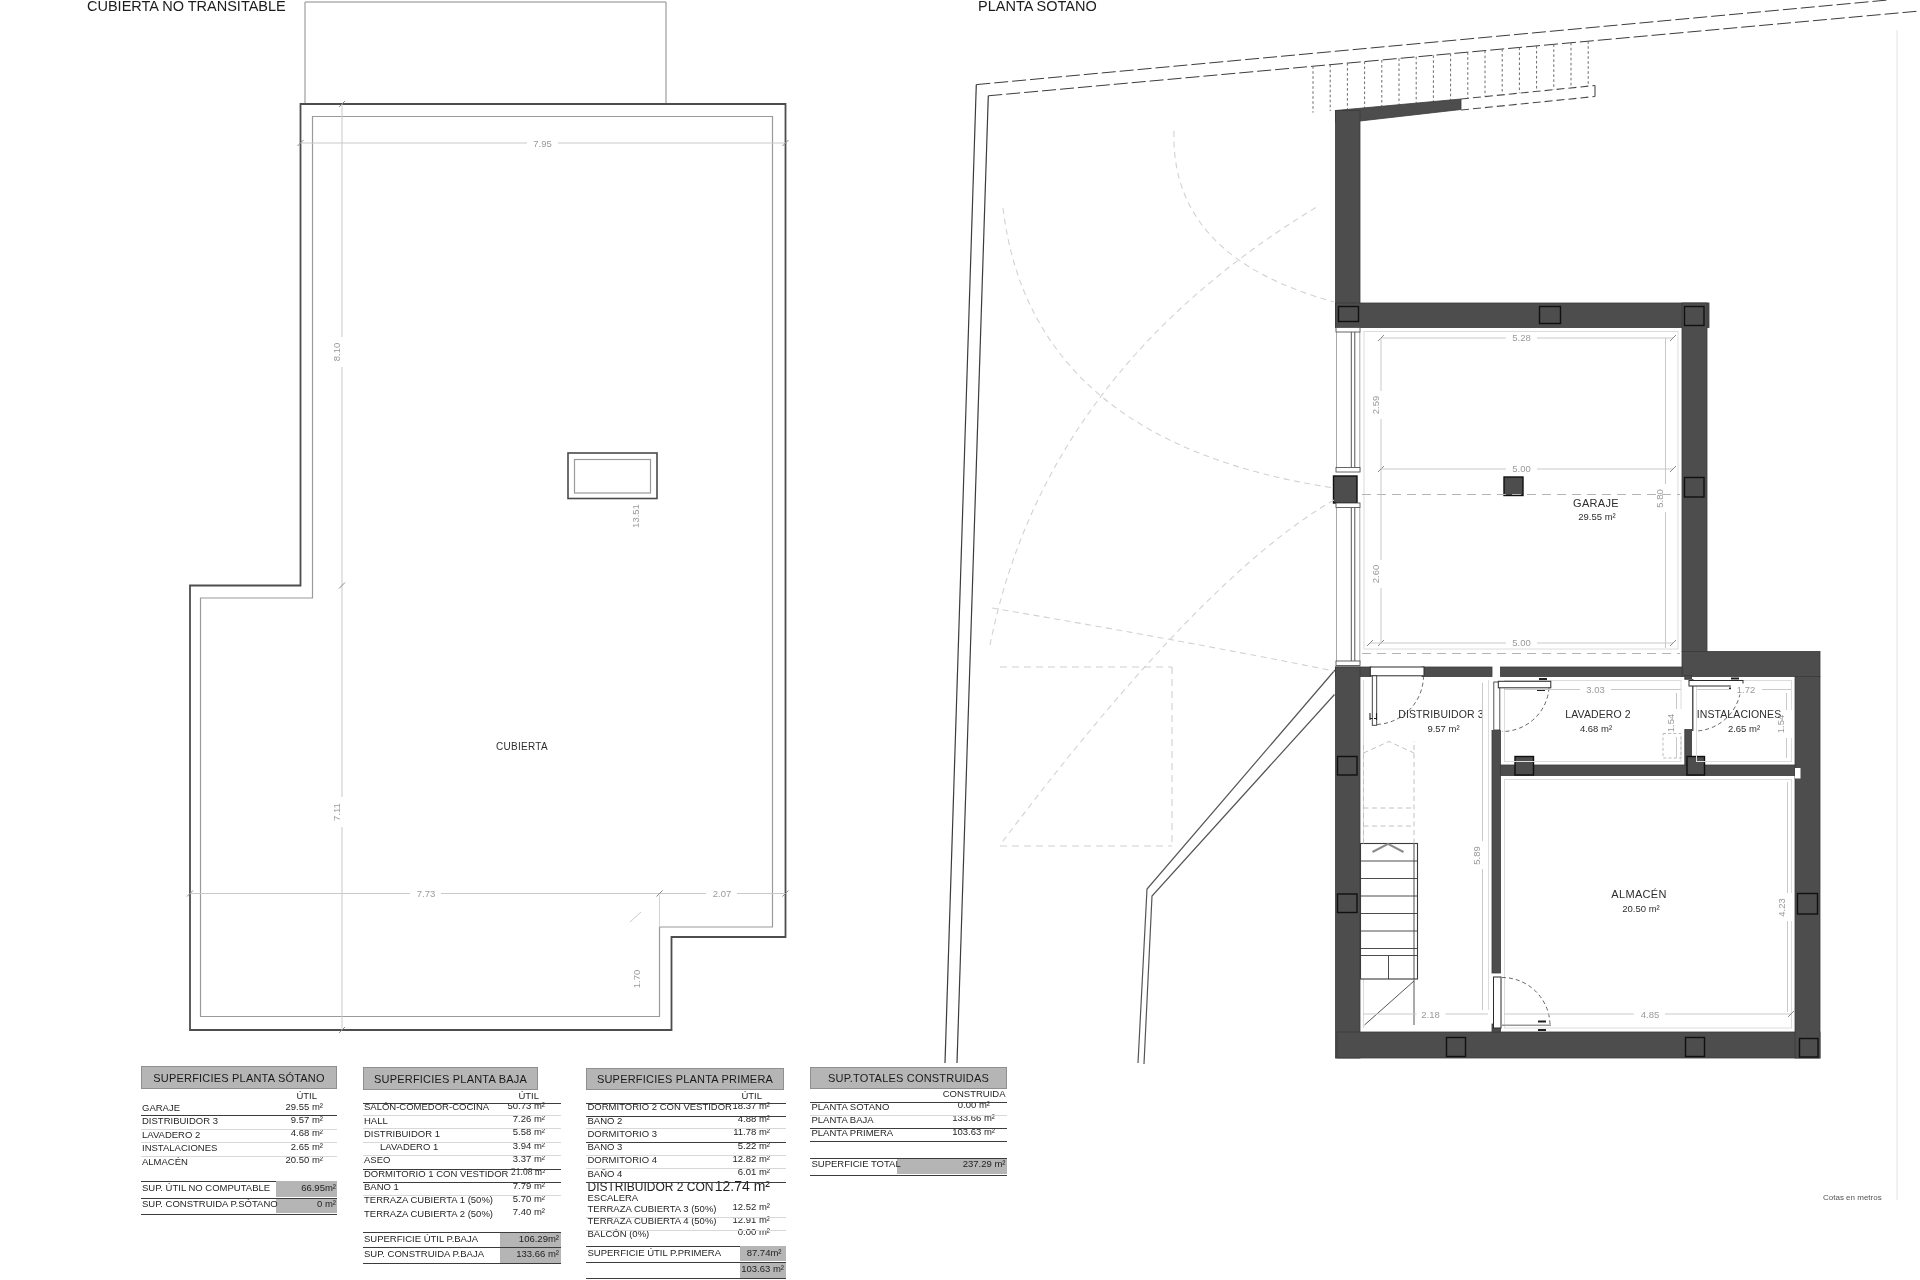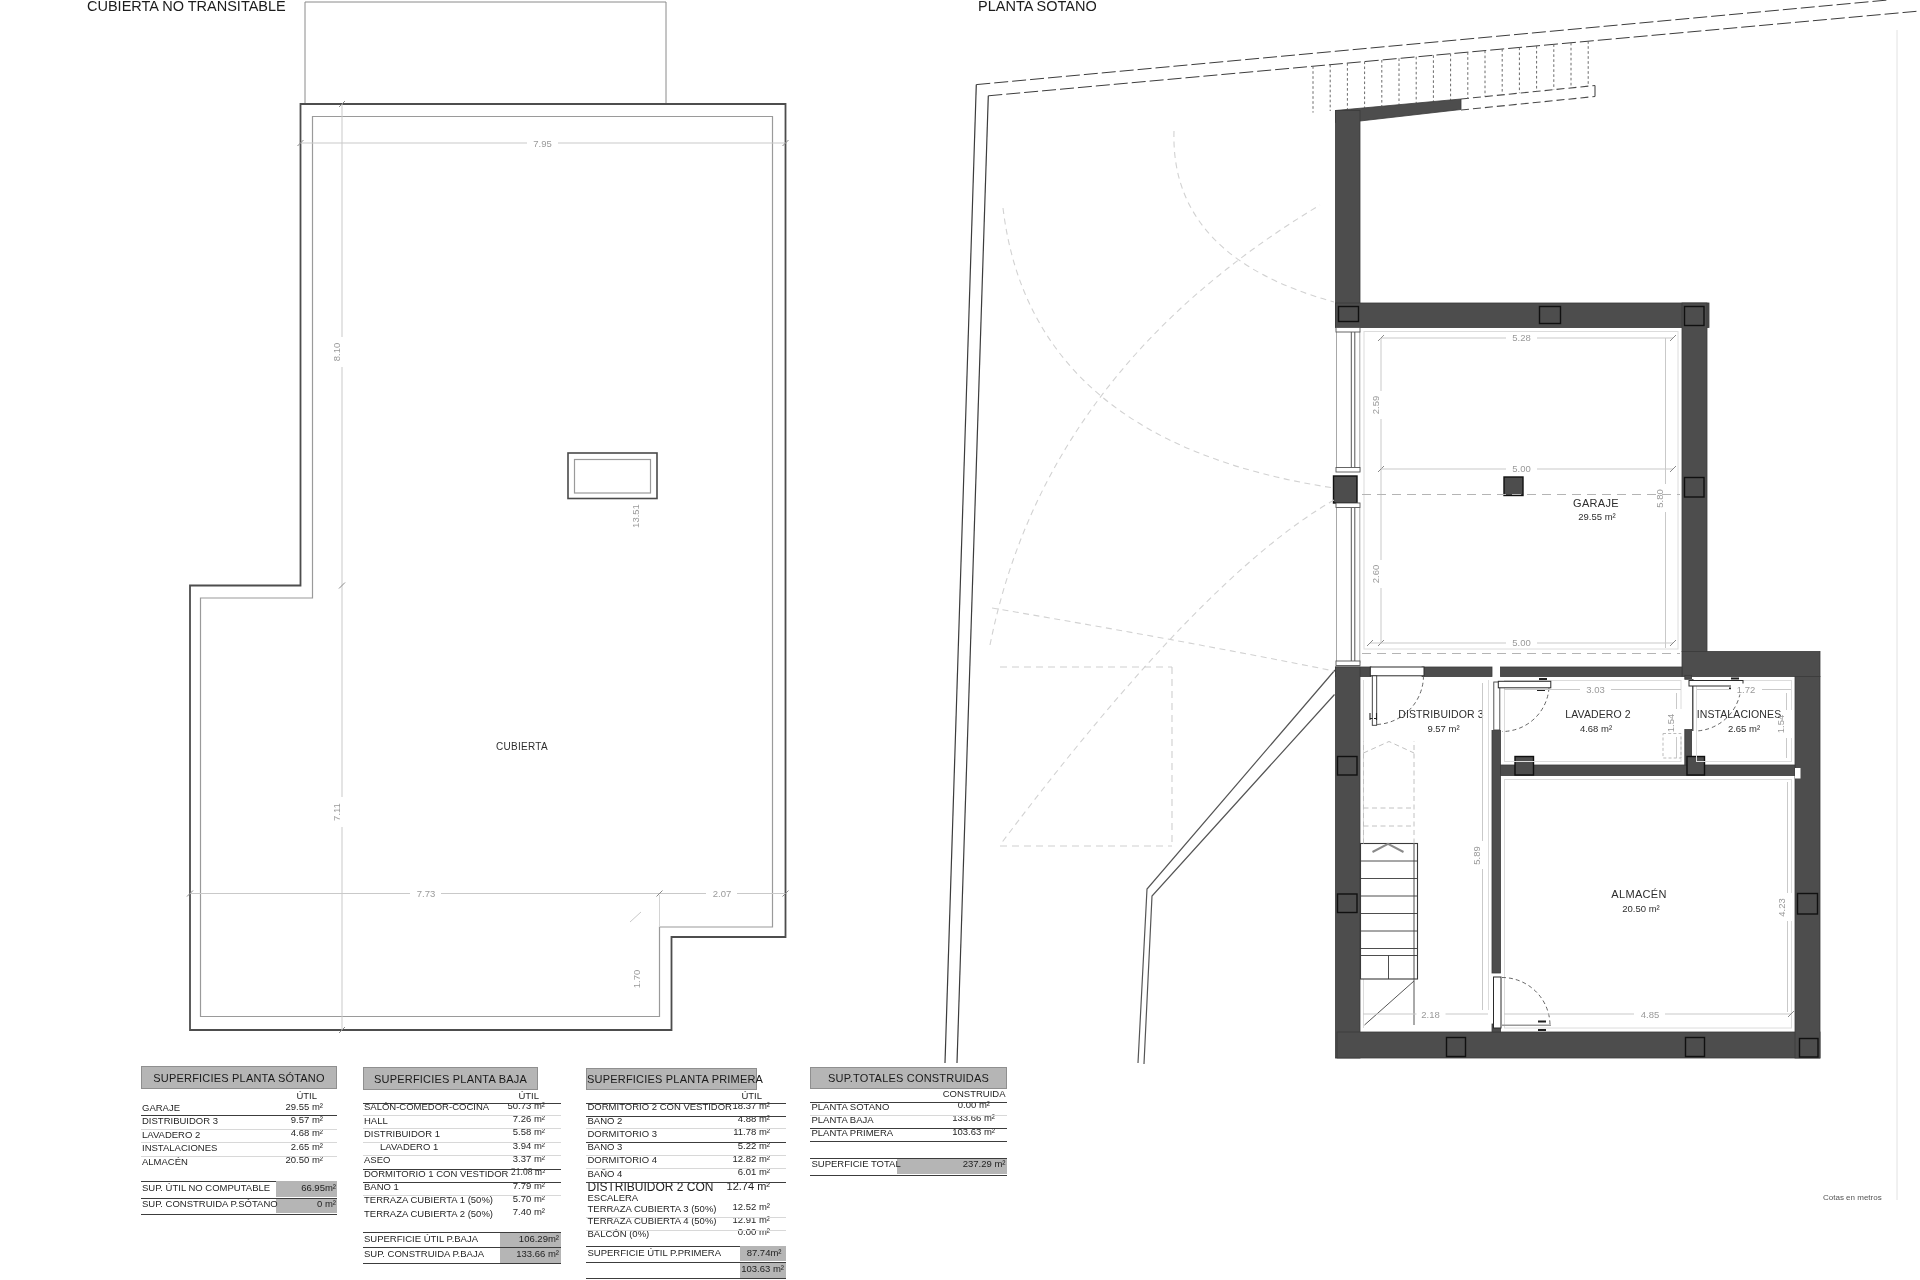--- a/index.html
+++ b/index.html
@@ -362,36 +362,36 @@
 <div style="position:absolute;left:363px;top:1231.8px;width:198px;height:1px;background:#3c3c3c"></div>
 <div style="position:absolute;left:500px;top:1232.6px;width:61px;height:14.7px;background:#b5b5b5"></div>
 <div style="position:absolute;left:500px;top:1248.1px;width:61px;height:14.6px;background:#b5b5b5"></div>
 <div style="position:absolute;top:1232.8px;font-size:9.5px;color:#1f1f1f;white-space:nowrap;line-height:12.5px;left:364px;">SUPERFICIE ÚTIL P.BAJA</div>
 <div style="position:absolute;top:1232.8px;font-size:9.5px;color:#1f1f1f;white-space:nowrap;line-height:12.5px;right:1361px;">106.29m²</div>
 <div style="position:absolute;left:363px;top:1247.3px;width:198px;height:1px;background:#3c3c3c"></div>
 <div style="position:absolute;top:1248.3px;font-size:9.5px;color:#1f1f1f;white-space:nowrap;line-height:12.5px;left:364px;">SUP. CONSTRUIDA P.BAJA</div>
 <div style="position:absolute;top:1248.3px;font-size:9.5px;color:#1f1f1f;white-space:nowrap;line-height:12.5px;right:1361px;">133.66 m²</div>
 <div style="position:absolute;left:363px;top:1262.7px;width:198px;height:1px;background:#3c3c3c"></div>
 
-<div style="position:absolute;left:586px;top:1067.5px;width:171px;height:22.5px;background:#b5b5b5;border:1px solid #8f8f8f;box-sizing:border-box;text-align:center;font-size:11px;color:#1a1a1a;line-height:21.5px;letter-spacing:0.2px;white-space:nowrap">SUPERFICIES PLANTA PRIMERA</div>
+<div style="position:absolute;left:586px;top:1067.5px;width:198px;height:22.5px;background:#b5b5b5;border:1px solid #8f8f8f;box-sizing:border-box;text-align:center;font-size:11px;color:#1a1a1a;line-height:21.5px;letter-spacing:0.2px;white-space:nowrap">SUPERFICIES PLANTA PRIMERA</div>
 <div style="position:absolute;top:1089.5px;font-size:9.5px;color:#1f1f1f;white-space:nowrap;line-height:12.5px;right:1158px;">ÚTIL</div>
 <div style="position:absolute;top:1101.2px;font-size:9.5px;color:#1f1f1f;white-space:nowrap;line-height:12.5px;left:587.5px;">DORMITORIO 2 CON VESTIDOR</div>
 <div style="position:absolute;top:1099.7px;font-size:9.5px;color:#1f1f1f;white-space:nowrap;line-height:12.5px;right:1150px;">18.37 m²</div>
 <div style="position:absolute;top:1114.5px;font-size:9.5px;color:#1f1f1f;white-space:nowrap;line-height:12.5px;left:587.5px;">BAÑO 2</div>
 <div style="position:absolute;top:1113.0px;font-size:9.5px;color:#1f1f1f;white-space:nowrap;line-height:12.5px;right:1150px;">4.88 m²</div>
 <div style="position:absolute;top:1127.8px;font-size:9.5px;color:#1f1f1f;white-space:nowrap;line-height:12.5px;left:587.5px;">DORMITORIO 3</div>
 <div style="position:absolute;top:1126.3px;font-size:9.5px;color:#1f1f1f;white-space:nowrap;line-height:12.5px;right:1150px;">11.78 m²</div>
 <div style="position:absolute;top:1141.1px;font-size:9.5px;color:#1f1f1f;white-space:nowrap;line-height:12.5px;left:587.5px;">BAÑO 3</div>
 <div style="position:absolute;top:1139.6px;font-size:9.5px;color:#1f1f1f;white-space:nowrap;line-height:12.5px;right:1150px;">5.22 m²</div>
 <div style="position:absolute;top:1154.4px;font-size:9.5px;color:#1f1f1f;white-space:nowrap;line-height:12.5px;left:587.5px;">DORMITORIO 4</div>
 <div style="position:absolute;top:1152.9px;font-size:9.5px;color:#1f1f1f;white-space:nowrap;line-height:12.5px;right:1150px;">12.82 m²</div>
 <div style="position:absolute;top:1167.7px;font-size:9.5px;color:#1f1f1f;white-space:nowrap;line-height:12.5px;left:587.5px;">BAÑO 4</div>
 <div style="position:absolute;top:1166.2px;font-size:9.5px;color:#1f1f1f;white-space:nowrap;line-height:12.5px;right:1150px;">6.01 m²</div>
 <div style="position:absolute;top:1181.0px;font-size:12px;color:#1f1f1f;white-space:nowrap;line-height:12.5px;left:587.5px;">DISTRIBUIDOR 2 CON</div>
-<div style="position:absolute;top:1179.5px;font-size:11px;color:#1f1f1f;white-space:nowrap;line-height:12.5px;right:1150px;">12.74 m²</div>
+<div style="position:absolute;top:1179.5px;font-size:14px;color:#1f1f1f;white-space:nowrap;line-height:12.5px;right:1150px;">12.74 m²</div>
 <div style="position:absolute;top:1191.5px;font-size:9.5px;color:#1f1f1f;white-space:nowrap;line-height:12.5px;left:587.5px;">ESCALERA</div>
 <div style="position:absolute;top:1202.5px;font-size:9.5px;color:#1f1f1f;white-space:nowrap;line-height:12.5px;left:587.5px;">TERRAZA CUBIERTA 3 (50%)</div>
 <div style="position:absolute;top:1201.0px;font-size:9.5px;color:#1f1f1f;white-space:nowrap;line-height:12.5px;right:1150px;">12.52 m²</div>
 <div style="position:absolute;top:1215.0px;font-size:9.5px;color:#1f1f1f;white-space:nowrap;line-height:12.5px;left:587.5px;">TERRAZA CUBIERTA 4 (50%)</div>
 <div style="position:absolute;top:1213.5px;font-size:9.5px;color:#1f1f1f;white-space:nowrap;line-height:12.5px;right:1150px;">12.91 m²</div>
 <div style="position:absolute;top:1227.5px;font-size:9.5px;color:#1f1f1f;white-space:nowrap;line-height:12.5px;left:587.5px;">BALCÓN (0%)</div>
 <div style="position:absolute;top:1226.0px;font-size:9.5px;color:#1f1f1f;white-space:nowrap;line-height:12.5px;right:1150px;">0.00 m²</div>
 <div style="position:absolute;left:586px;top:1103px;width:200px;height:1px;background:#3c3c3c"></div>
 <div style="position:absolute;left:586px;top:1116.2px;width:200px;height:1px;background:#3c3c3c"></div>
 <div style="position:absolute;left:586px;top:1128.4px;width:200px;height:1px;background:#d8d8d8"></div>

